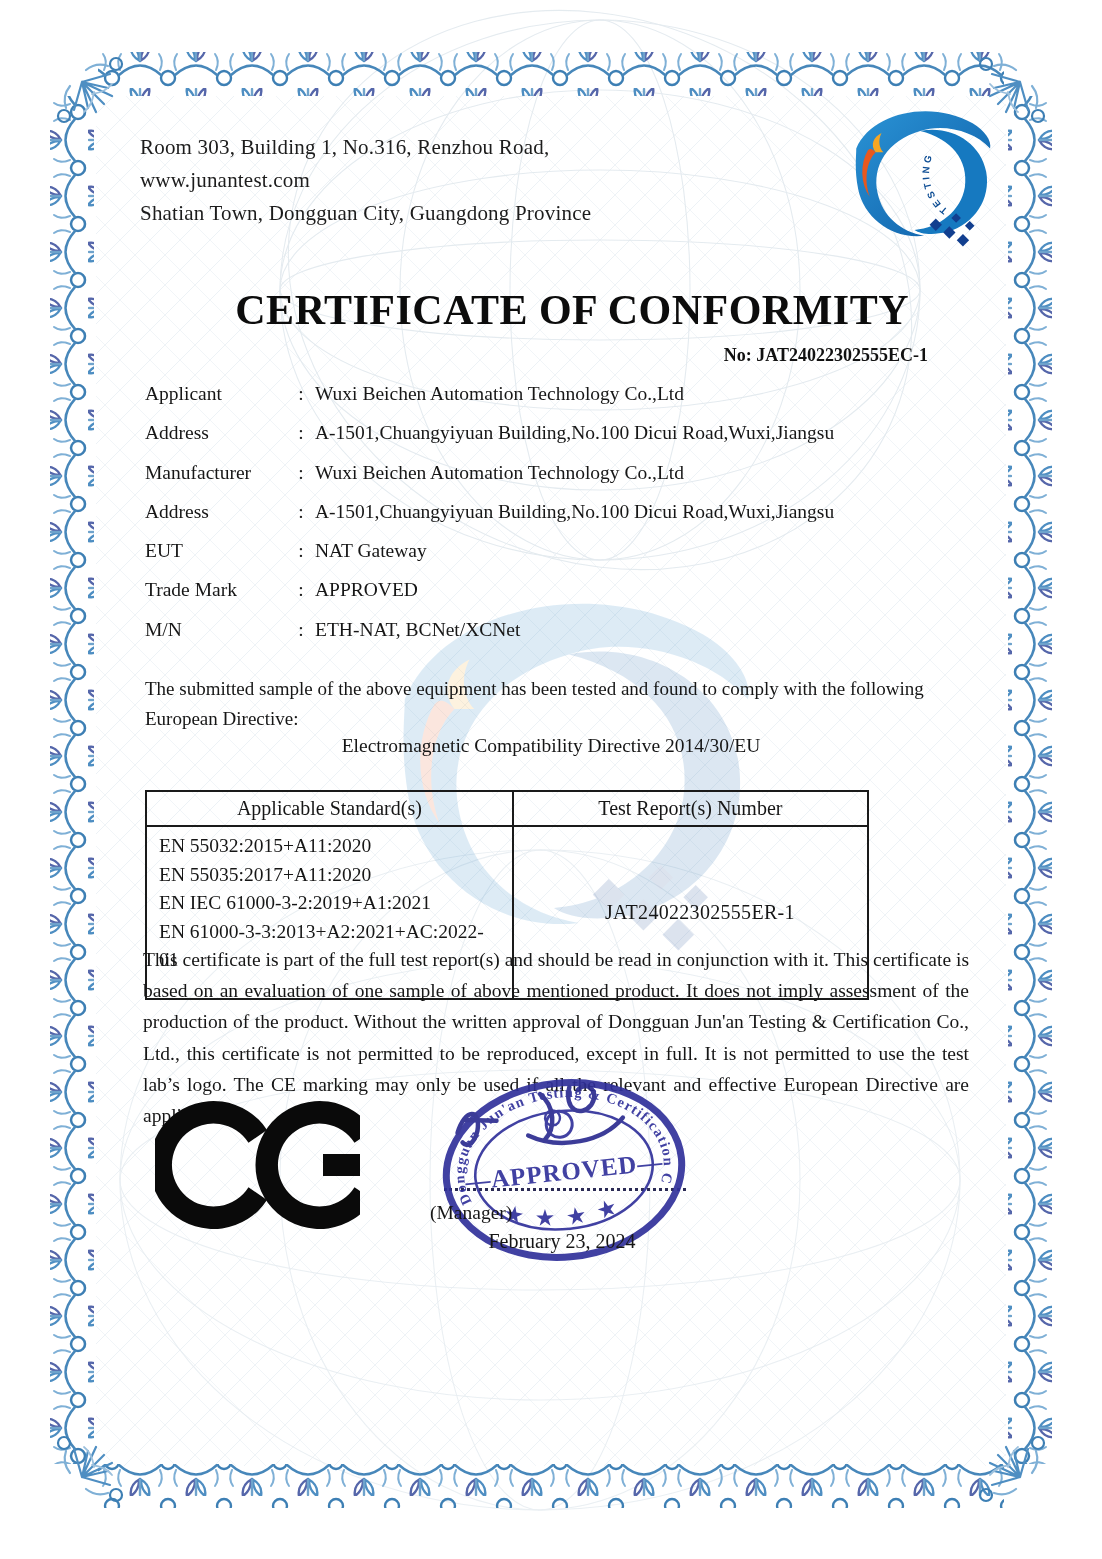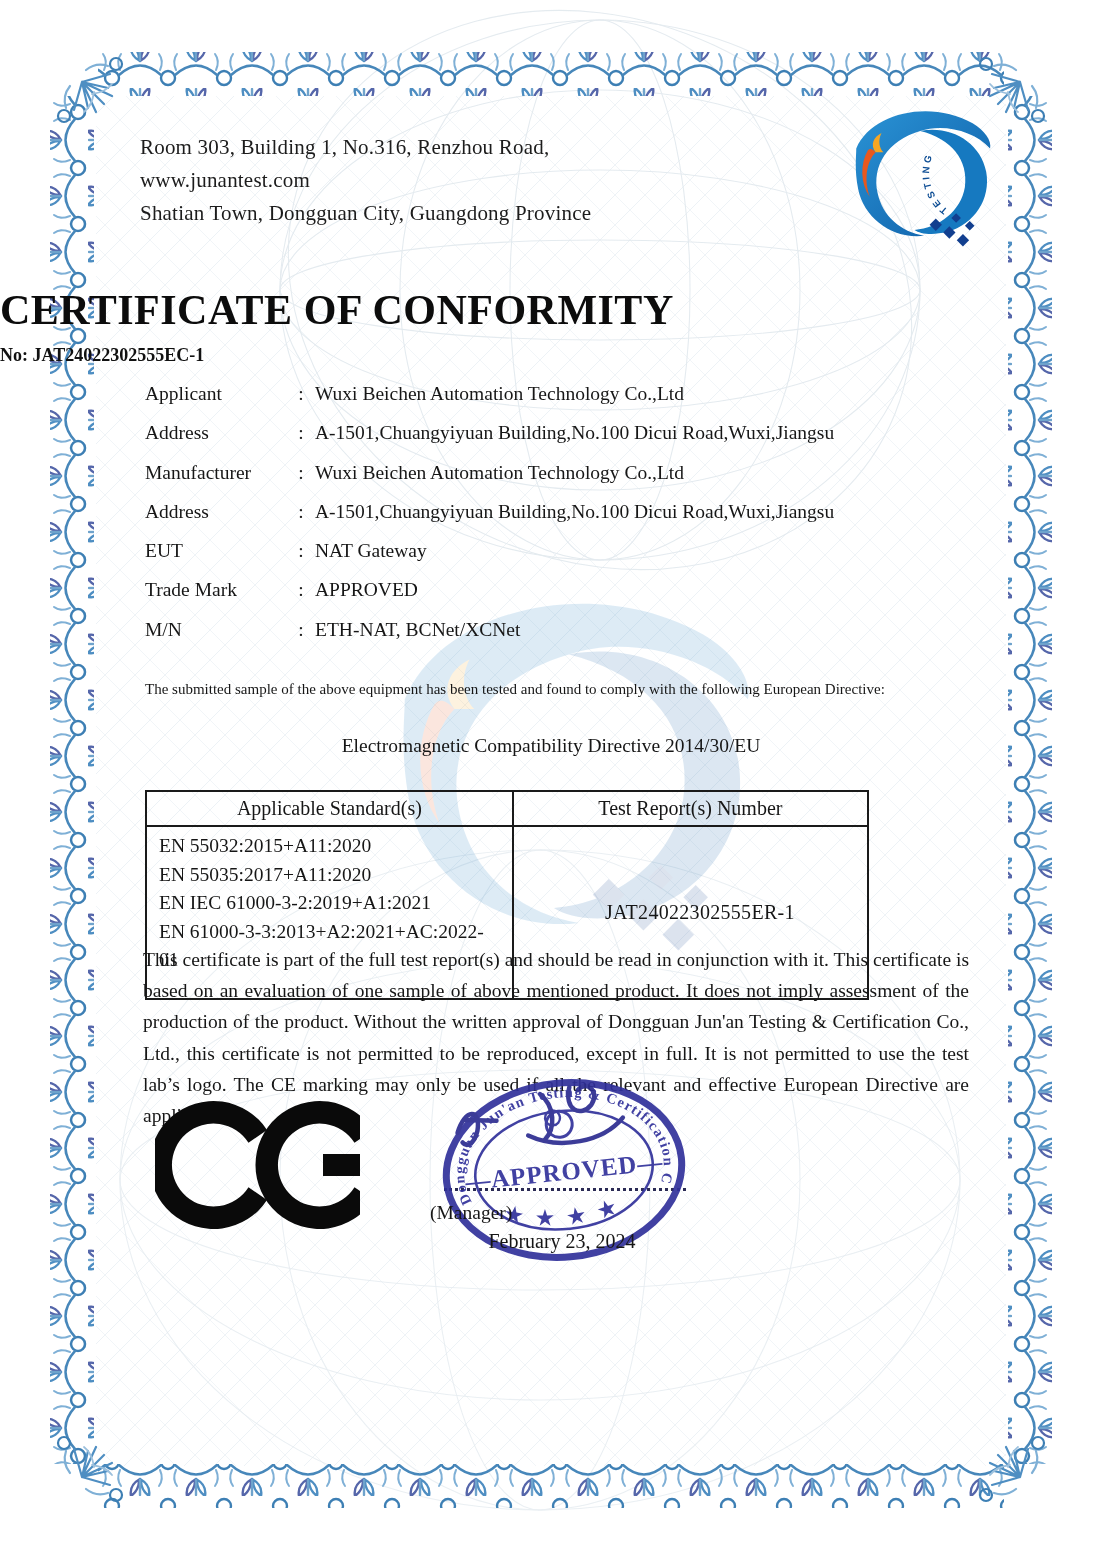--- a/index.html
+++ b/index.html
@@ -10,30 +10,30 @@
     color:#161616;
   }
   .page{position:absolute;inset:0;}
   .abs{position:absolute;}
 
   
   .address-block{left:140px;top:131px;font-size:21px;line-height:33px;letter-spacing:.2px;color:#1c1c1c;}
   .logo-box{left:836px;top:98px;width:185px;height:160px;}
 
   
-  .title{left:0;top:286px;width:909px;text-align:left;font-size:42px;font-weight:bold;letter-spacing:.5px;color:#0c0c0c;}
-  .cert-no{left:0;top:345px;width:928px;text-align:left;font-size:18px;font-weight:bold;color:#111;}
+  .title{left:0;top:286px;width:909px;text-align:right;font-size:42px;font-weight:bold;letter-spacing:.5px;color:#0c0c0c;}
+  .cert-no{left:0;top:345px;width:928px;text-align:right;font-size:18px;font-weight:bold;color:#111;}
 
   
   .fields{left:145px;top:383px;width:815px;font-size:19.5px;}
   .field-row{display:grid;grid-template-columns:142px 28px 1fr;height:39.3px;align-items:start;}
   .field-row .sep{text-align:center;color:#222;}
 
   
-  .intro{left:145px;top:674px;width:818px;font-size:15px;line-height:30px;}
+  .intro{left:145px;top:674px;width:818px;font-size:19px;line-height:30px;}
   .directive{left:0;top:735px;width:1102px;text-align:center;font-size:19.5px;font-weight:normal;}
   .standards-intro{left:145px;top:764px;width:830px;font-size:19.5px;}
 
   
   .std-table{left:145px;top:790px;width:724px;border-collapse:collapse;}
   .std-table td,.std-table th{border:2px solid #1a1a1a;font-weight:normal;}
   .std-table th{height:31px;font-size:20px;text-align:center;padding:1px 4px;}
   .std-table col.c1{width:50.8%;} .std-table col.c2{width:49.2%;}
   .std-cell{padding:5px 10px 23px 12px;font-size:19.5px;font-weight:bold;line-height:28.6px;}
   .report-cell{text-align:center;font-size:20px;font-weight:bold;letter-spacing:.3px;padding-left:20px;}

